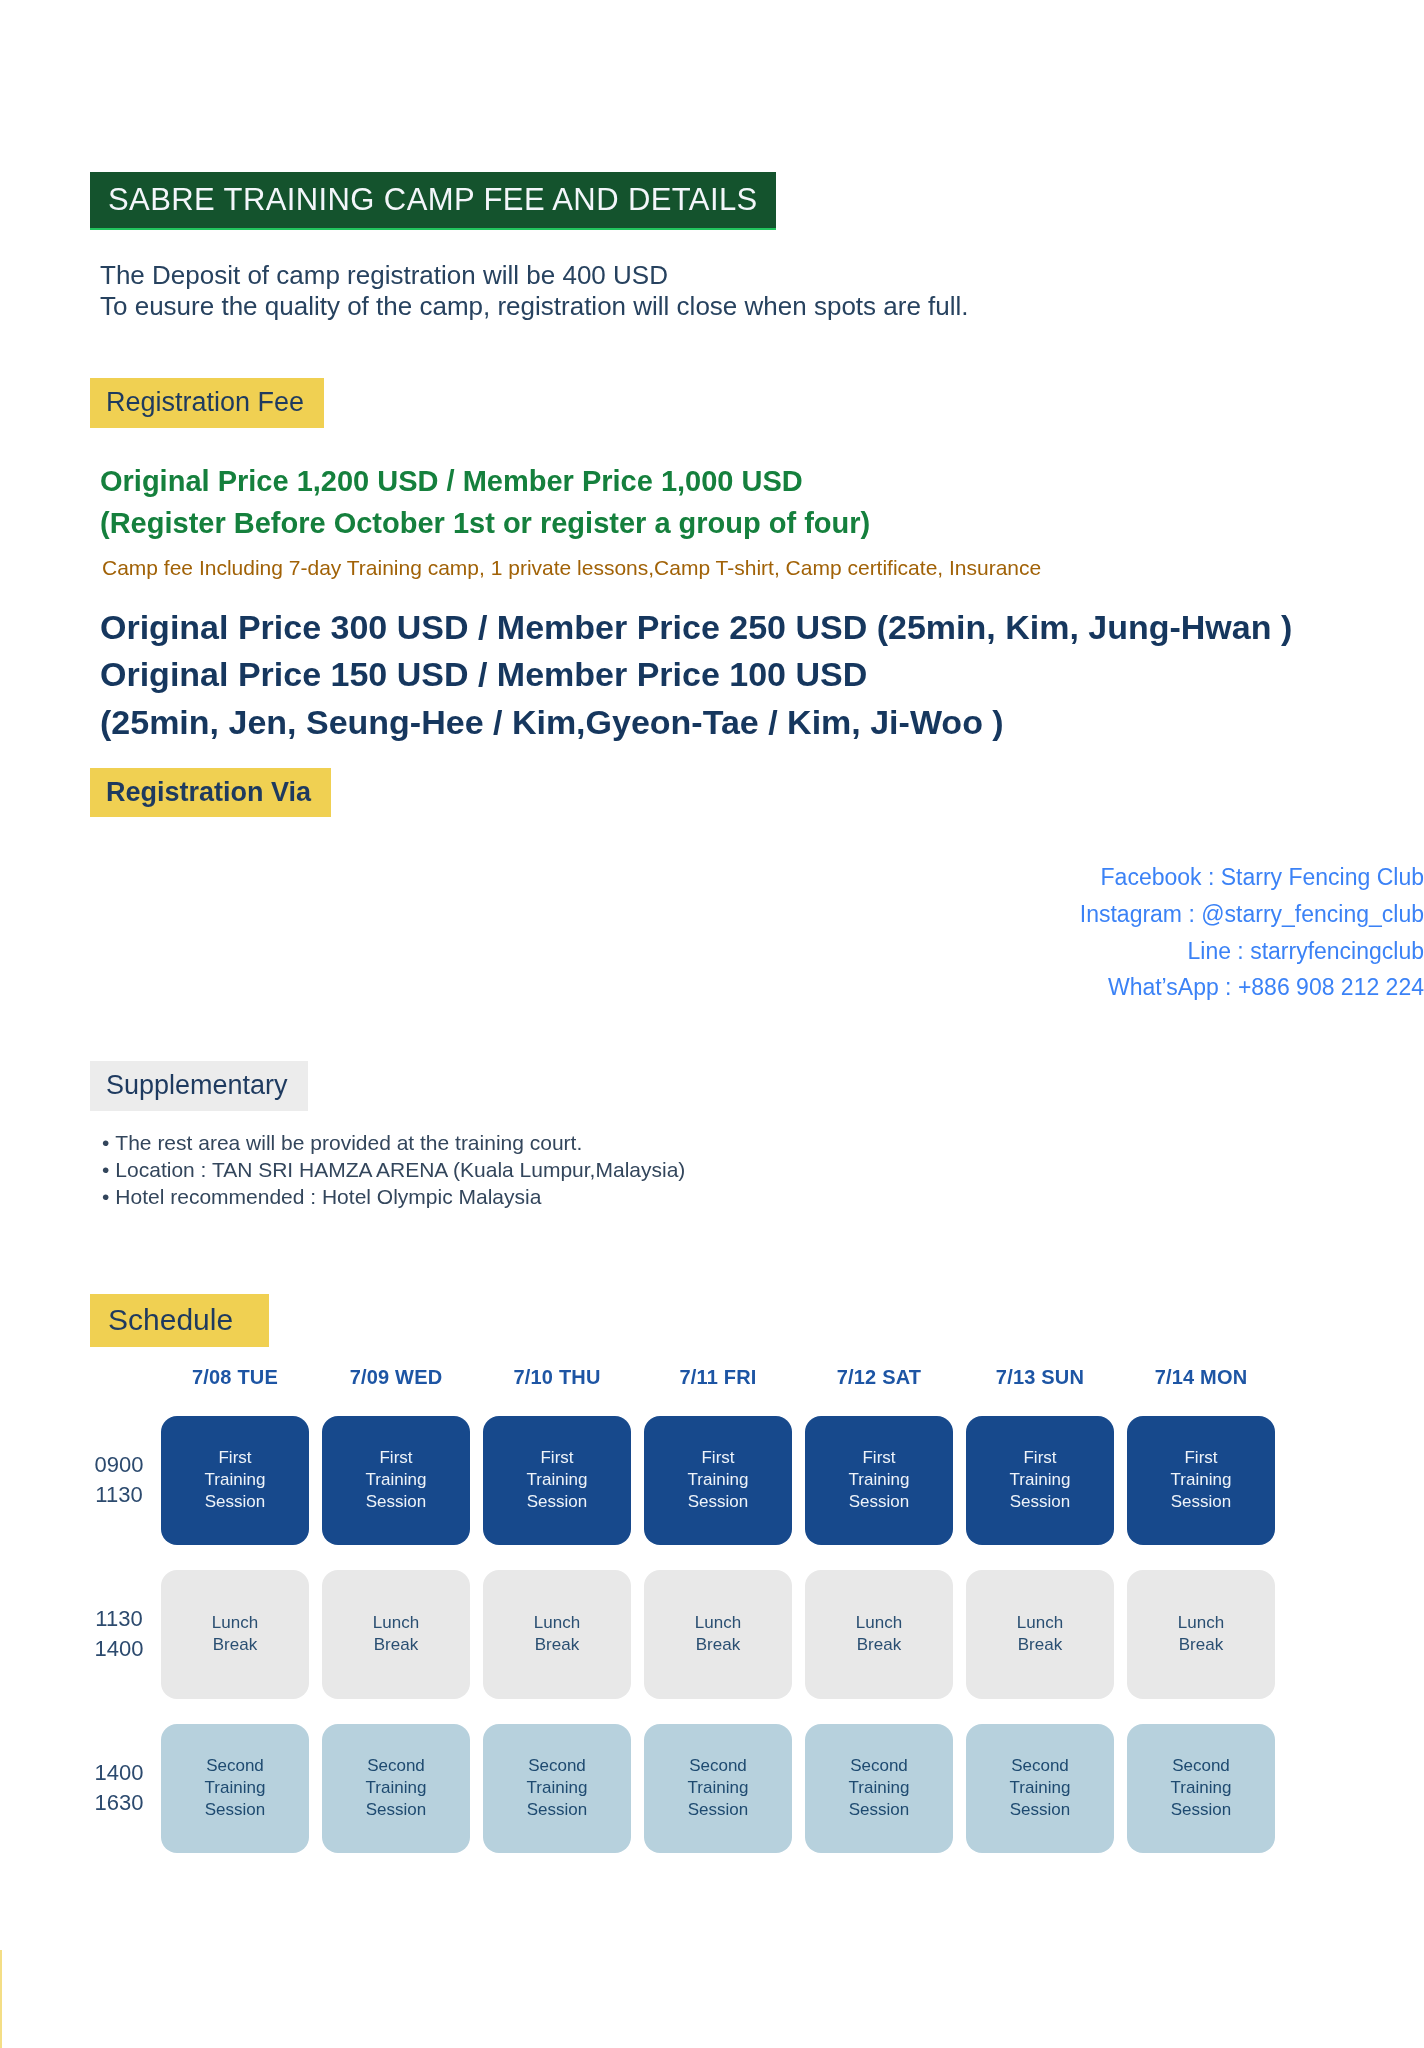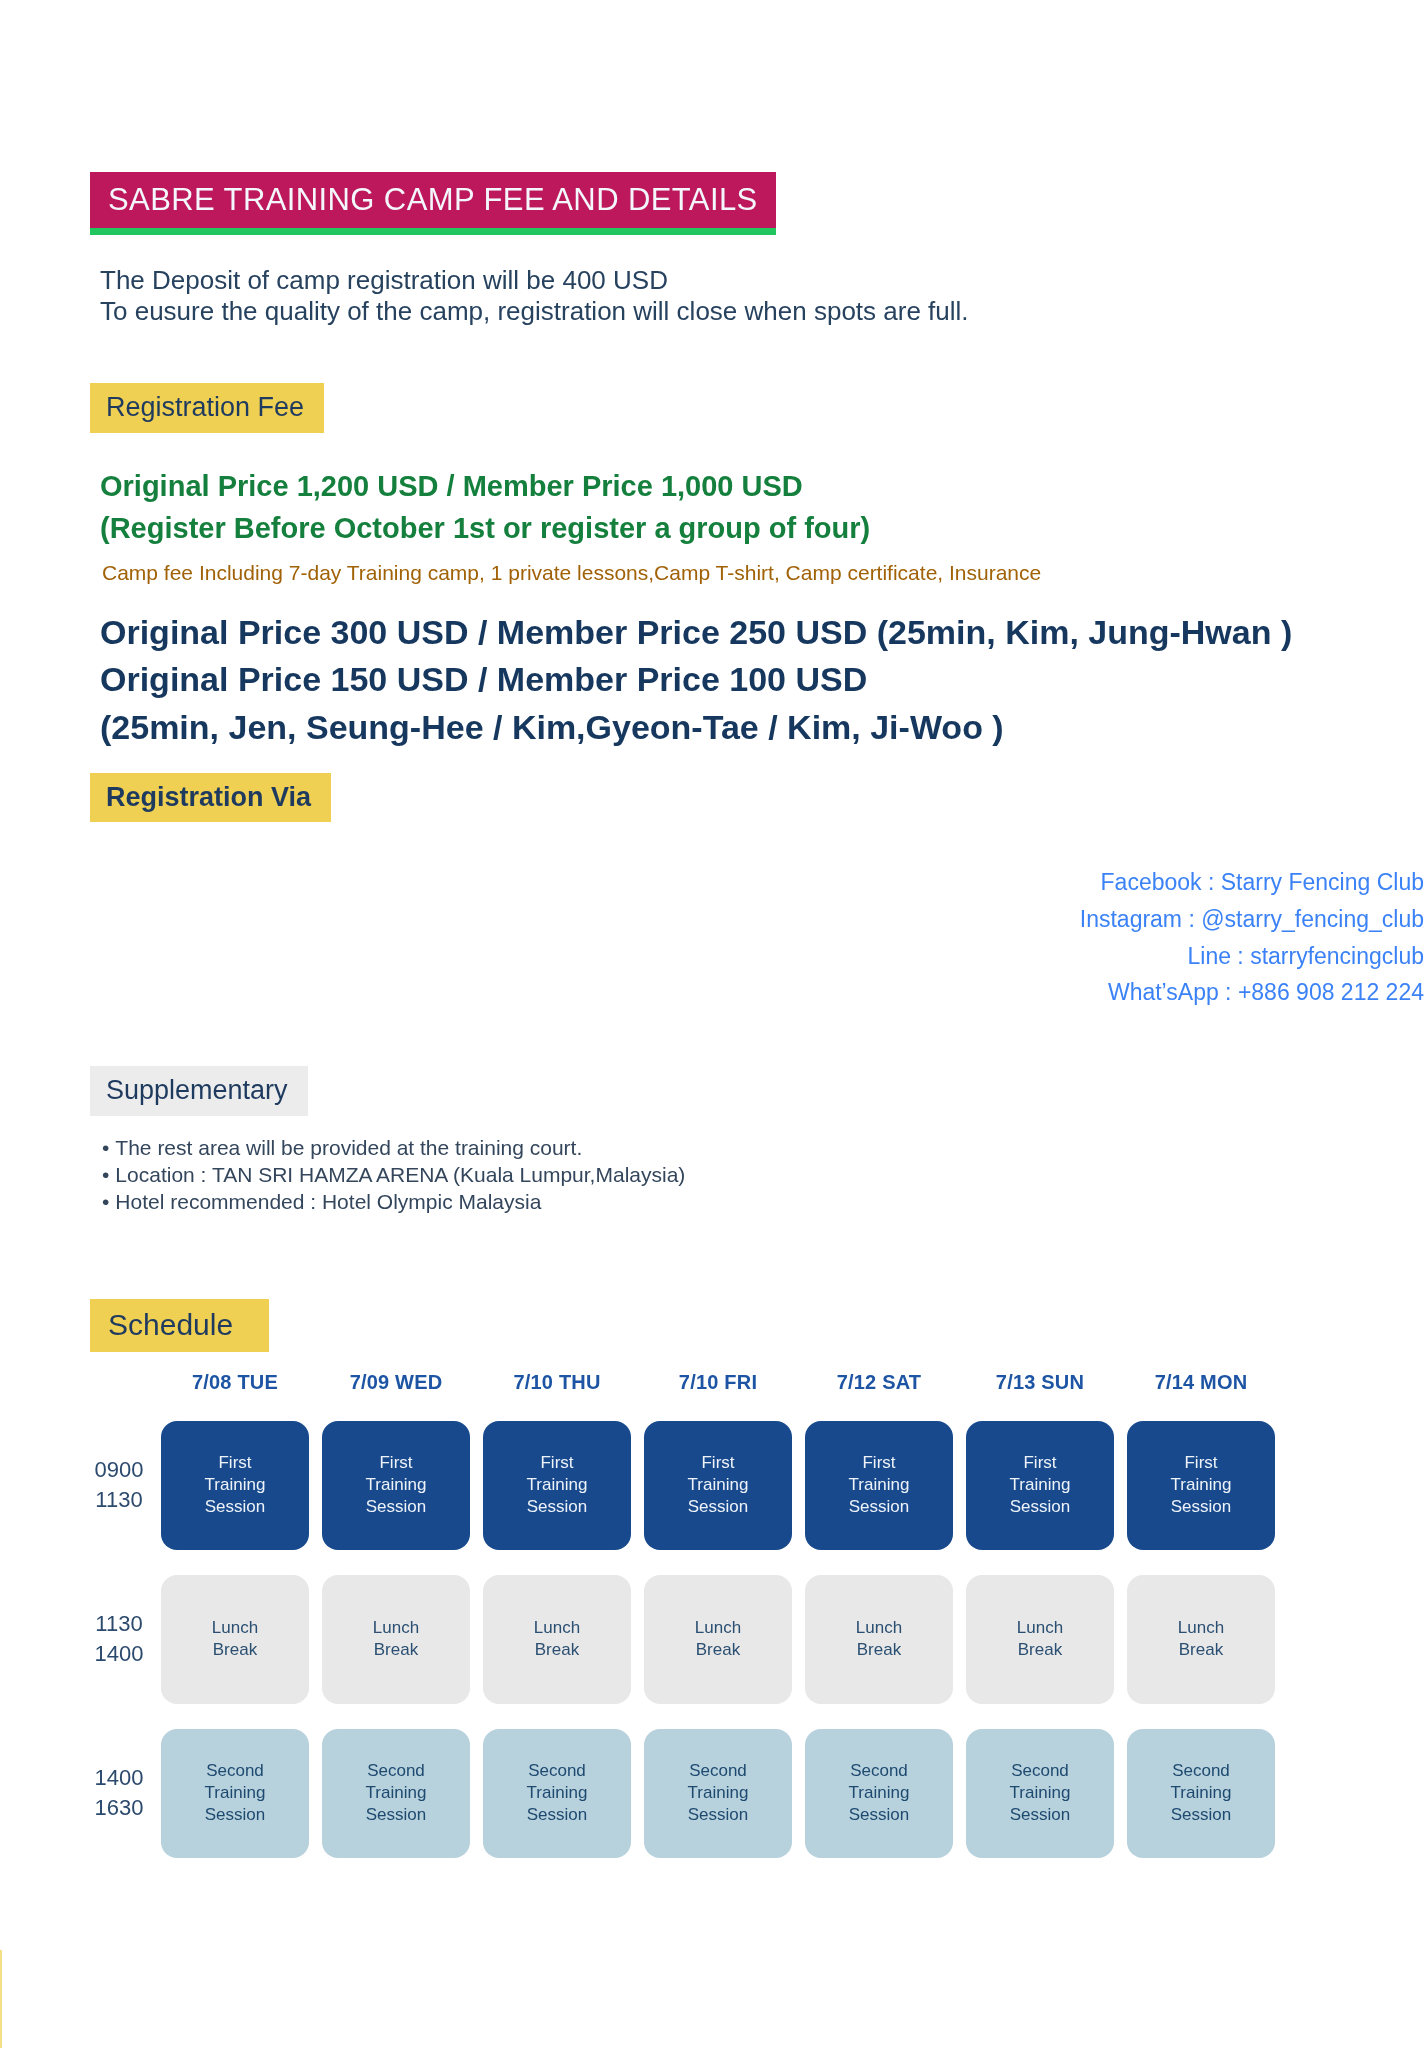--- a/index.html
+++ b/index.html
@@ -10,27 +10,27 @@
     background: #ffffff;
     font-family: "Liberation Sans", sans-serif;
     overflow: hidden;
     color: #31485f;
   }
   .content { padding-left: 90px; }
 
   .banner-row { margin-top: 172px; }
   .banner {
     display: inline-block;
-    background: #be185d;
+    background: #14532d;
     color: #f3f6fa;
     font-size: 31px;
     line-height: 56px;
     padding: 0 18px;
     letter-spacing: 0.4px;
-    border-bottom: 7px solid #22c55e;
+    border-bottom: 2px solid #22c55e;
   }
 
   .intro { margin: 30px 0 0 10px; font-size: 26px; line-height: 1.2; color: #27425f; }
 
   .chip-row { line-height: 0; }
   .chip {
     display: inline-block;
     font-size: 27px;
     line-height: 1.2;
     color: #1e3a5f;
@@ -146,21 +146,21 @@
       </ul>
 
     <div class="chip-row row-schedule">
       <span class="chip yellow schedule">Schedule</span>
     </div>
     <div class="schedule-grid">
         <div class="corner"></div>
         <div class="day-head">7/08 TUE</div>
         <div class="day-head">7/09 WED</div>
         <div class="day-head">7/10 THU</div>
-        <div class="day-head">7/10 FRI</div>
+        <div class="day-head">7/11 FRI</div>
         <div class="day-head">7/12 SAT</div>
         <div class="day-head">7/13 SUN</div>
         <div class="day-head">7/14 MON</div>
         <div class="time-cell">0900
 1130</div>
         <div class="s-cell primary">First
 Training
 Session</div>
         <div class="s-cell primary">First
 Training

